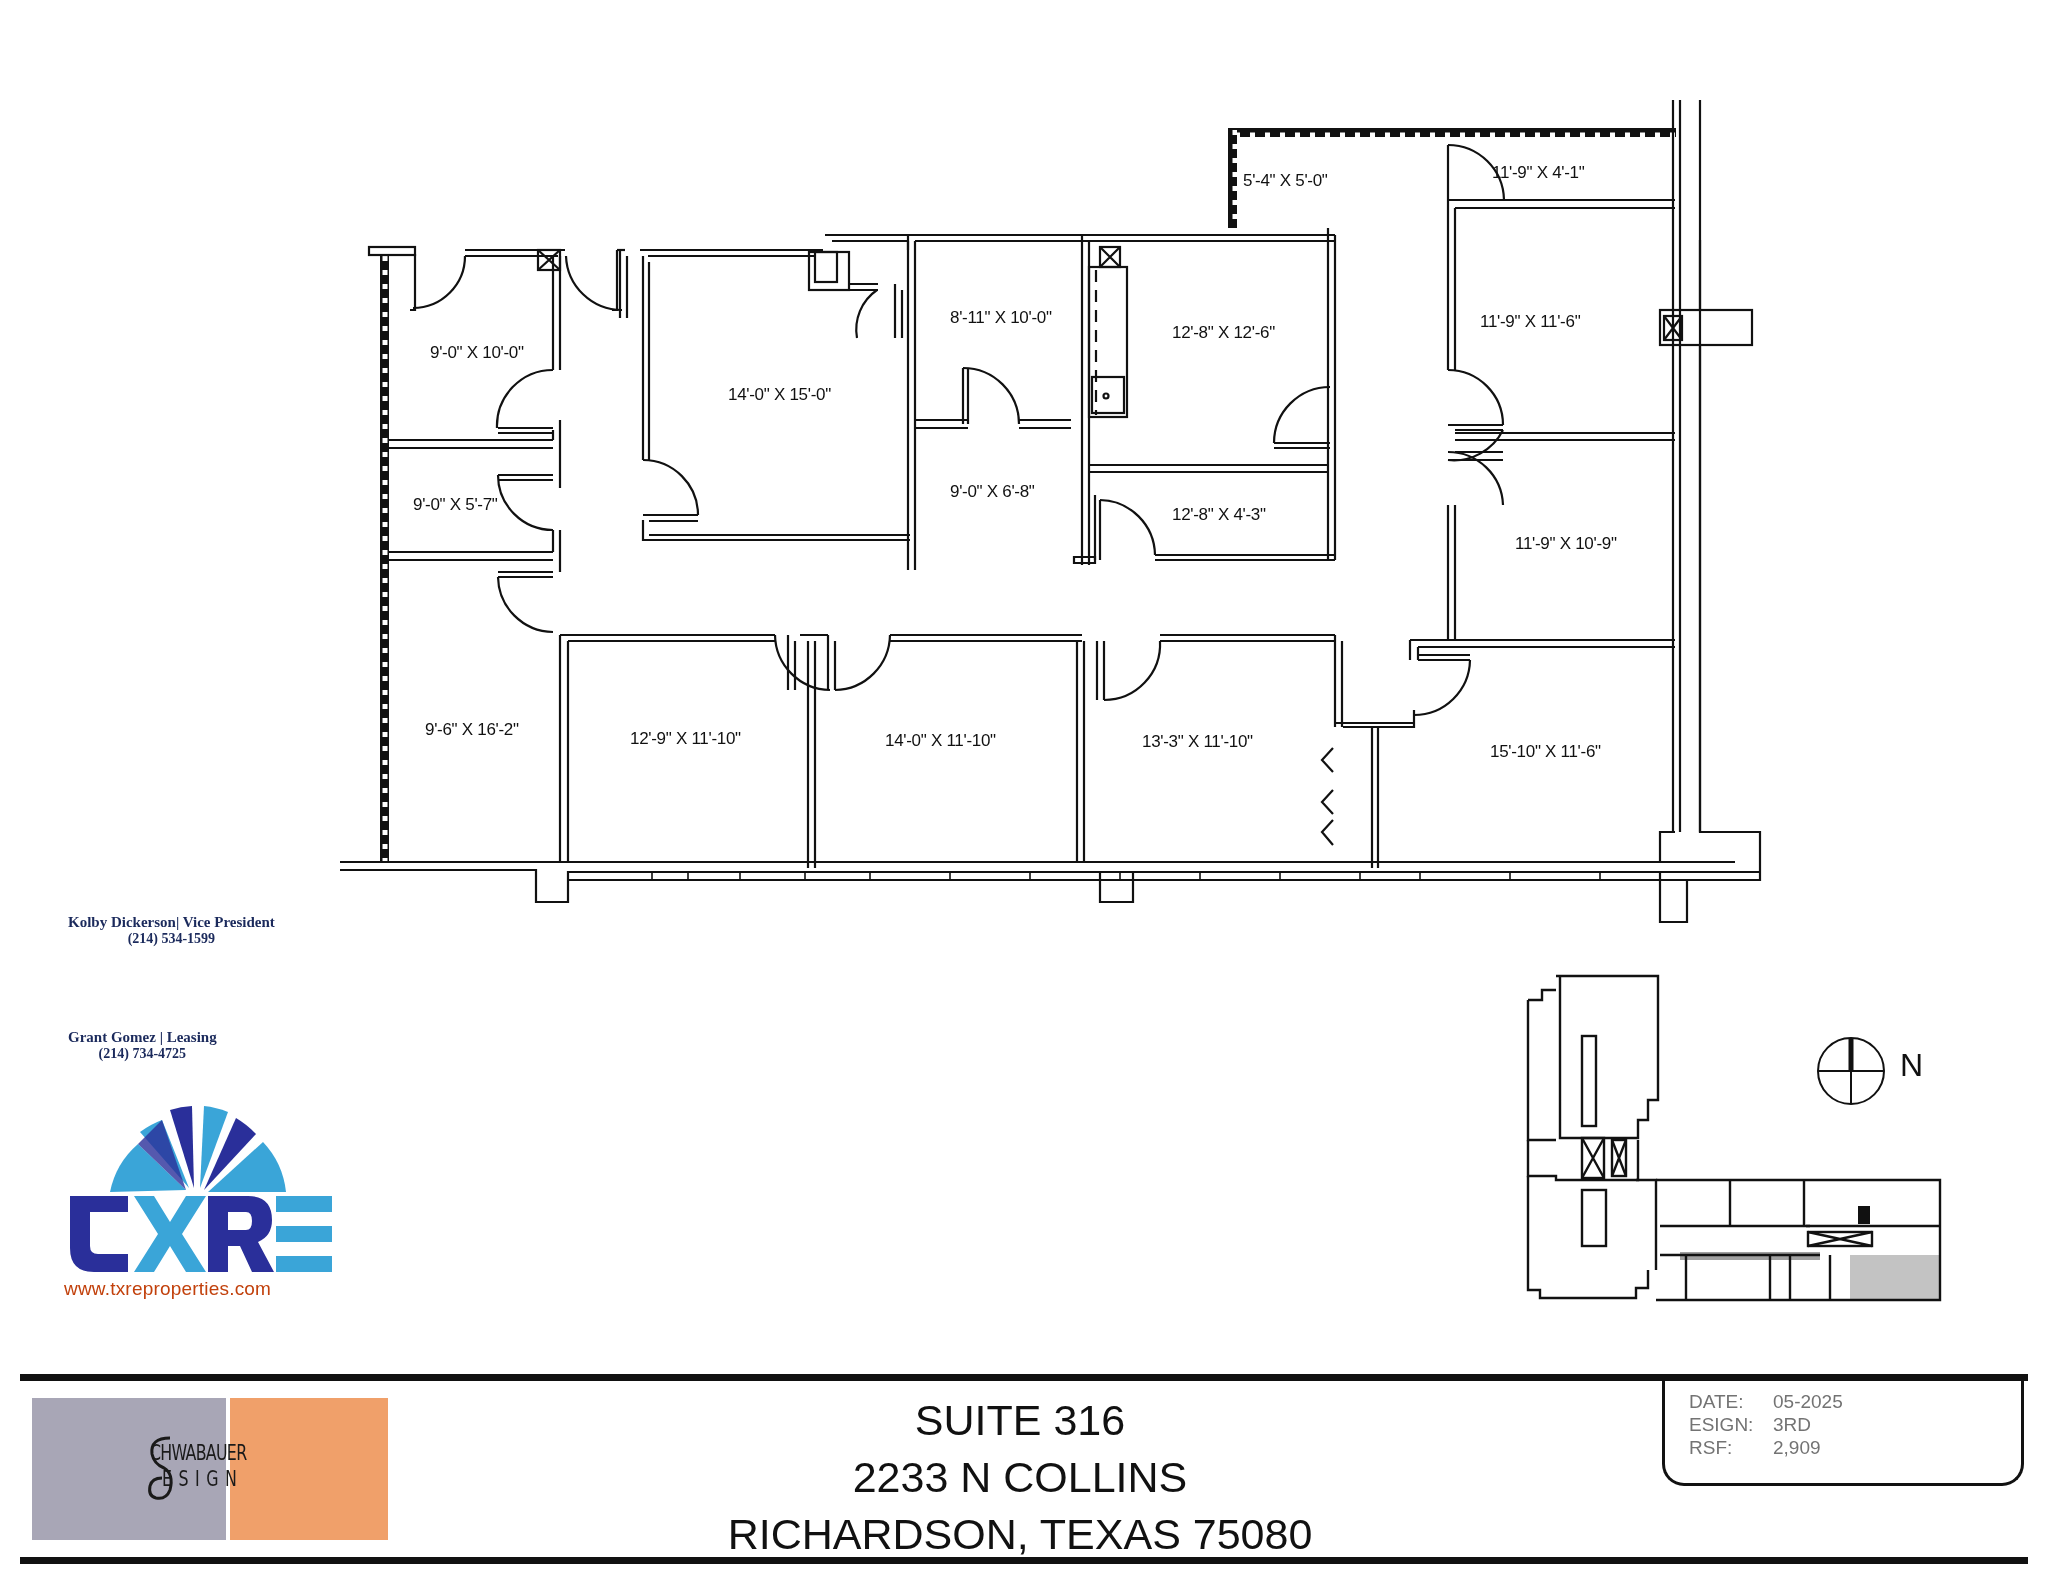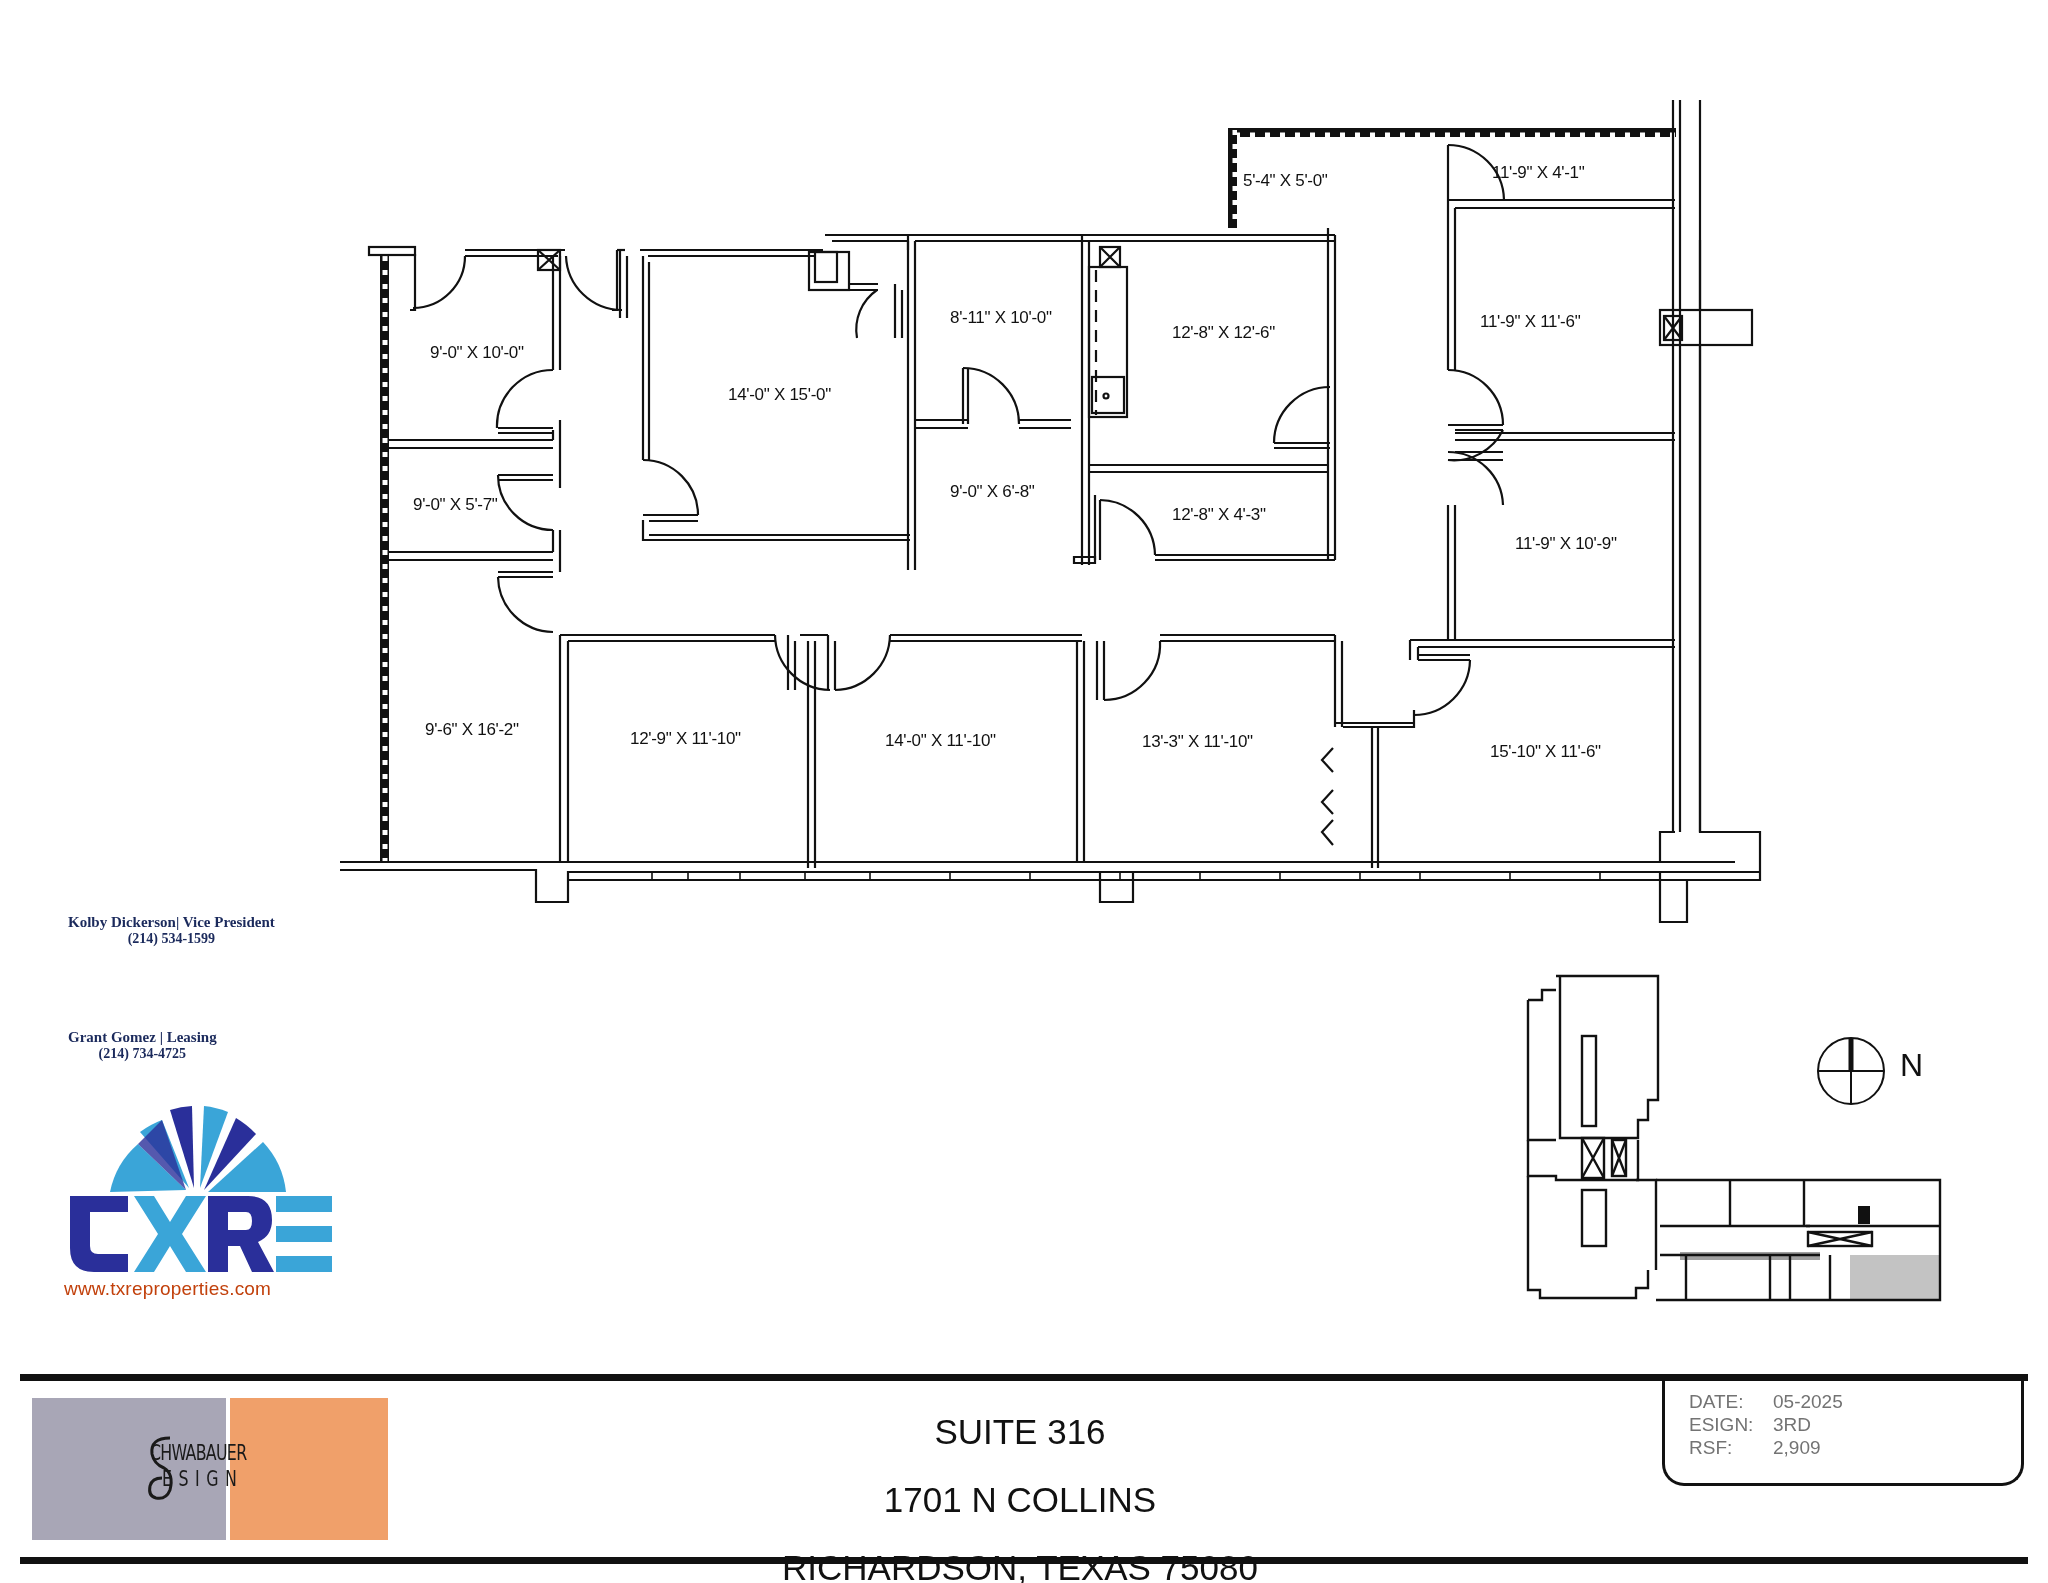--- a/index.html
+++ b/index.html
@@ -17,21 +17,21 @@
   .rule { position:absolute; left:20px; width:2008px; background:#111; }
   #rule-top { top:1374px; height:7px; }
   #rule-bottom { top:1557px; height:7px; }
   #sd-logo { position:absolute; left:32px; top:1398px; width:356px; height:178px; }
   #sd-grey { position:absolute; left:0; top:0; width:194px; height:142px; background:#a8a6b6; }
   #sd-orange { position:absolute; left:198px; top:0; width:158px; height:142px; background:#f0a06a; }
   #sd-text1 { position:absolute; left:118px; top:42px; font-family:"DejaVu Sans", sans-serif; font-size:22px; color:#1a1a1a; letter-spacing:-1px; transform:scaleX(0.72); transform-origin:left; white-space:nowrap; }
   #sd-text2 { position:absolute; left:130px; top:68px; font-family:"DejaVu Sans", sans-serif; font-size:22px; color:#1a1a1a; letter-spacing:9px; transform:scaleX(0.72); transform-origin:left; white-space:nowrap; }
   #sd-s { position:absolute; left:112px; top:36px; width:40px; height:70px; }
   #title-block { position:absolute; left:540px; top:1392px; width:960px; text-align:center; font-family:"Liberation Sans", sans-serif; color:#111; }
-  #title-block div { font-size:35px; line-height:57px;margin-top:11px; }
+  #title-block div { font-size:43px; line-height:57px; }
   #info-box { position:absolute; left:1662px; top:1381px; width:356px; height:102px; border:3px solid #111; border-top:none; border-radius:0 0 22px 22px; }
   .info-row { position:absolute; left:24px; font-size:19px; color:#737373; font-family:"Liberation Sans", sans-serif; }
   .info-row .k { display:inline-block; width:84px; }
 </style>
 </head>
 <body>
 
 <svg id="plan" viewBox="0 0 2048 960" xmlns="http://www.w3.org/2000/svg">
   <defs>
     <pattern id="dots-v" width="10" height="14" patternUnits="userSpaceOnUse">
@@ -256,21 +256,21 @@
   <div id="sd-orange"></div>
   <svg id="sd-s" viewBox="0 0 40 70" xmlns="http://www.w3.org/2000/svg">
     <path d="M26 4 Q6 4 8 20 Q10 30 20 34 Q30 40 26 56 Q22 66 12 64 Q4 62 6 52 Q8 44 18 44" fill="none" stroke="#1a1a1a" stroke-width="3"></path>
   </svg>
   <div id="sd-text1">CHWABAUER</div>
   <div id="sd-text2">ESIGN</div>
 </div>
 
 <div id="title-block">
   <div>SUITE 316</div>
-  <div>1701 N COLLINS</div>
+  <div>2233 N COLLINS</div>
   <div>RICHARDSON, TEXAS 75080</div>
 </div>
 
 <div id="info-box">
   <div class="info-row" style="top:10px;">
     <span class="k">DATE:</span><span>05-2025</span>
   </div>
   <div class="info-row" style="top:33px;">
     <span class="k">ESIGN:</span><span>3RD</span>
   </div>

